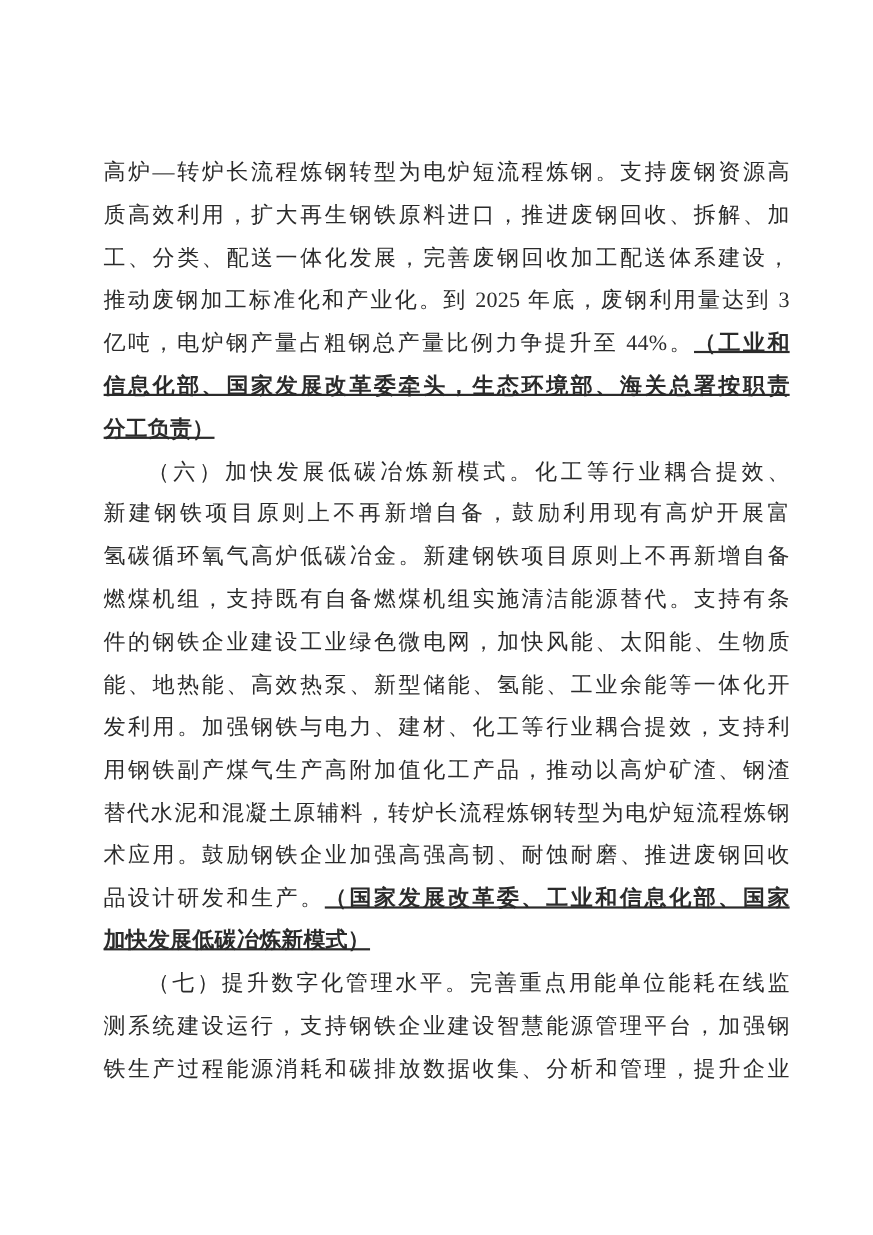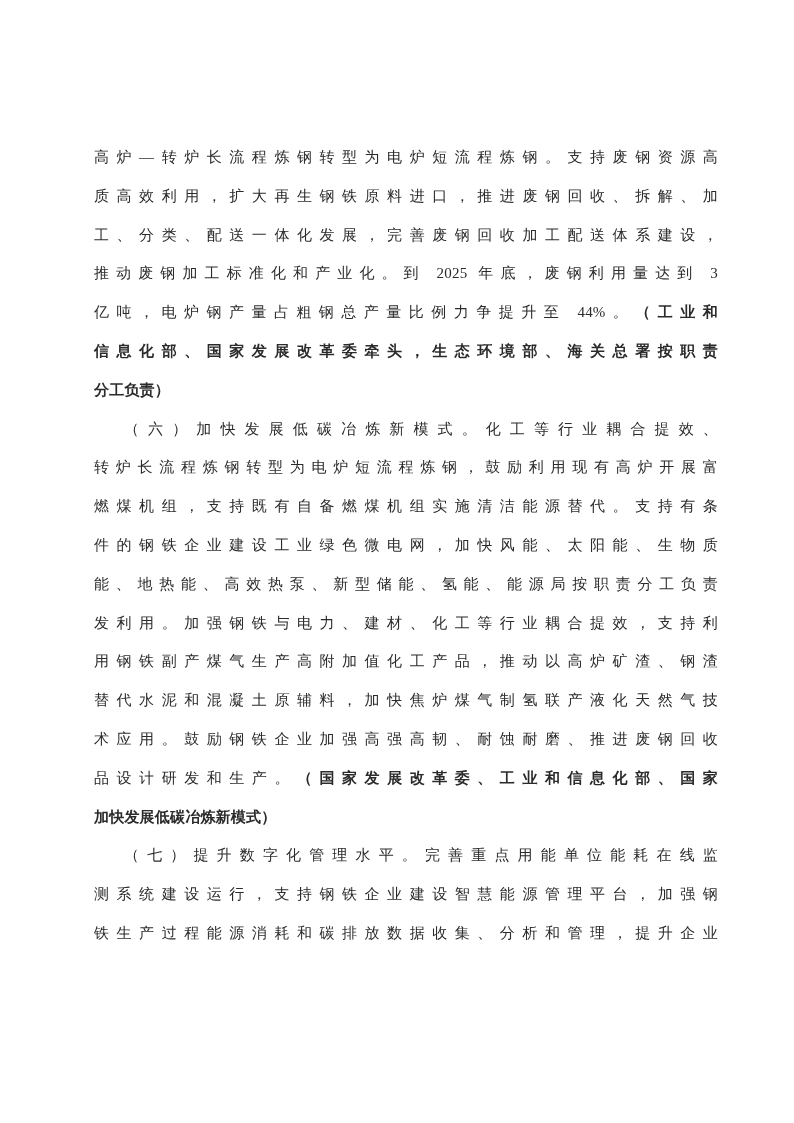--- a/index.html
+++ b/index.html
@@ -10,63 +10,64 @@
     background: #ffffff;
     overflow: hidden;
     font-family: "Liberation Serif", "DejaVu Serif", serif;
   }
   .page-text {
     position: absolute;
     left: 94px;
     top: 138px;
     width: 624px;
     color: #2b2b2b;
-    font-size: 15px;
+    font-size: 20px;
   }
   .line {
     height: 38.8px;
     line-height: 38.8px;
     text-align: justify;
     text-align-last: justify;
     overflow: hidden;
     letter-spacing: 0.2px;
   }
   .line.short {
     text-align: right;
     text-align-last: left;
   }
   .line.indent {
     text-indent: 2em;
   }
   .seg-normal { font-weight: 400; }
   .seg-head   { font-weight: 400; }
-  .seg-kai    { font-weight: 700; }
+  .seg-kai    { font-weight: 700; text-decoration: underline; }
 </style>
 </head>
 <body>
 
 <div class="page">
   <div class="page-text">
 
     <div class="line"><span class="seg-normal">高炉—转炉长流程炼钢转型为电炉短流程炼钢。支持废钢资源高</span></div>
     <div class="line"><span class="seg-normal">质高效利用，扩大再生钢铁原料进口，推进废钢回收、拆解、加</span></div>
     <div class="line"><span class="seg-normal">工、分类、配送一体化发展，完善废钢回收加工配送体系建设，</span></div>
     <div class="line"><span class="seg-normal">推动废钢加工标准化和产业化。到 2025 年底，废钢利用量达到 3</span></div>
     <div class="line"><span class="seg-normal">亿吨，电炉钢产量占粗钢总产量比例力争提升至 44%。</span><span class="seg-kai">（工业和</span></div>
     <div class="line"><span class="seg-kai">信息化部、国家发展改革委牵头，生态环境部、海关总署按职责</span></div>
     <div class="line short"><span class="seg-kai">分工负责）</span></div>
 
     <div class="line indent"><span class="seg-head">（六）加快发展低碳冶炼新模式。</span><span class="seg-normal">化工等行业耦合提效、</span></div>
-    <div class="line"><span class="seg-normal">转炉长流程炼钢转型为电炉短流程炼钢，鼓励利用现有高炉开展富</span></div>
+    <div class="line"><span class="seg-normal">新建钢铁项目原则上不再新增自备，鼓励利用现有高炉开展富</span></div>
+    <div class="line"><span class="seg-normal">氢碳循环氧气高炉低碳冶金。新建钢铁项目原则上不再新增自备</span></div>
     <div class="line"><span class="seg-normal">燃煤机组，支持既有自备燃煤机组实施清洁能源替代。支持有条</span></div>
     <div class="line"><span class="seg-normal">件的钢铁企业建设工业绿色微电网，加快风能、太阳能、生物质</span></div>
-    <div class="line"><span class="seg-normal">能、地热能、高效热泵、新型储能、氢能、能源局按职责分工负责</span></div>
+    <div class="line"><span class="seg-normal">能、地热能、高效热泵、新型储能、氢能、工业余能等一体化开</span></div>
     <div class="line"><span class="seg-normal">发利用。加强钢铁与电力、建材、化工等行业耦合提效，支持利</span></div>
     <div class="line"><span class="seg-normal">用钢铁副产煤气生产高附加值化工产品，推动以高炉矿渣、钢渣</span></div>
-    <div class="line"><span class="seg-normal">替代水泥和混凝土原辅料，加快焦炉煤气制氢联产液化天然气技</span></div>
+    <div class="line"><span class="seg-normal">替代水泥和混凝土原辅料，转炉长流程炼钢转型为电炉短流程炼钢</span></div>
     <div class="line"><span class="seg-normal">术应用。鼓励钢铁企业加强高强高韧、耐蚀耐磨、推进废钢回收</span></div>
     <div class="line"><span class="seg-normal">品设计研发和生产。</span><span class="seg-kai">（国家发展改革委、工业和信息化部、国家</span></div>
     <div class="line short"><span class="seg-kai">加快发展低碳冶炼新模式）</span></div>
 
     <div class="line indent"><span class="seg-head">（七）提升数字化管理水平。</span><span class="seg-normal">完善重点用能单位能耗在线监</span></div>
     <div class="line"><span class="seg-normal">测系统建设运行，支持钢铁企业建设智慧能源管理平台，加强钢</span></div>
     <div class="line"><span class="seg-normal">铁生产过程能源消耗和碳排放数据收集、分析和管理，提升企业</span></div>
 
   </div>
 </div>

